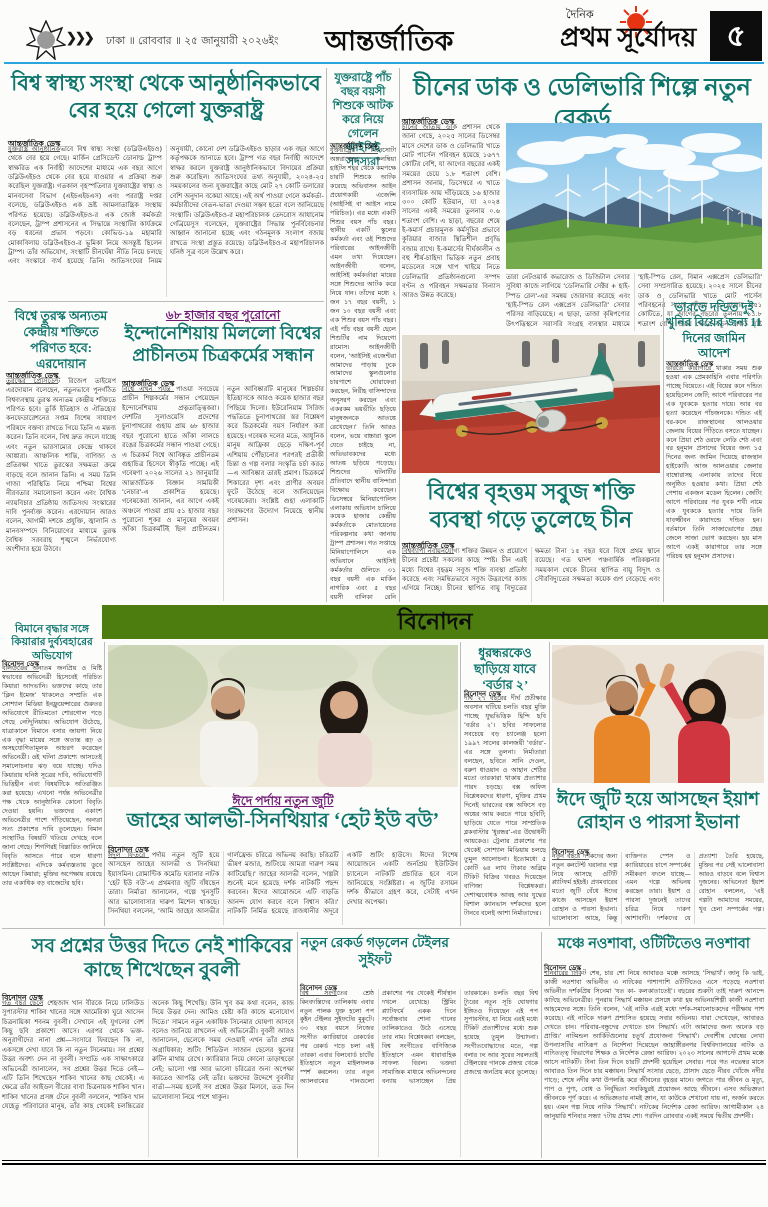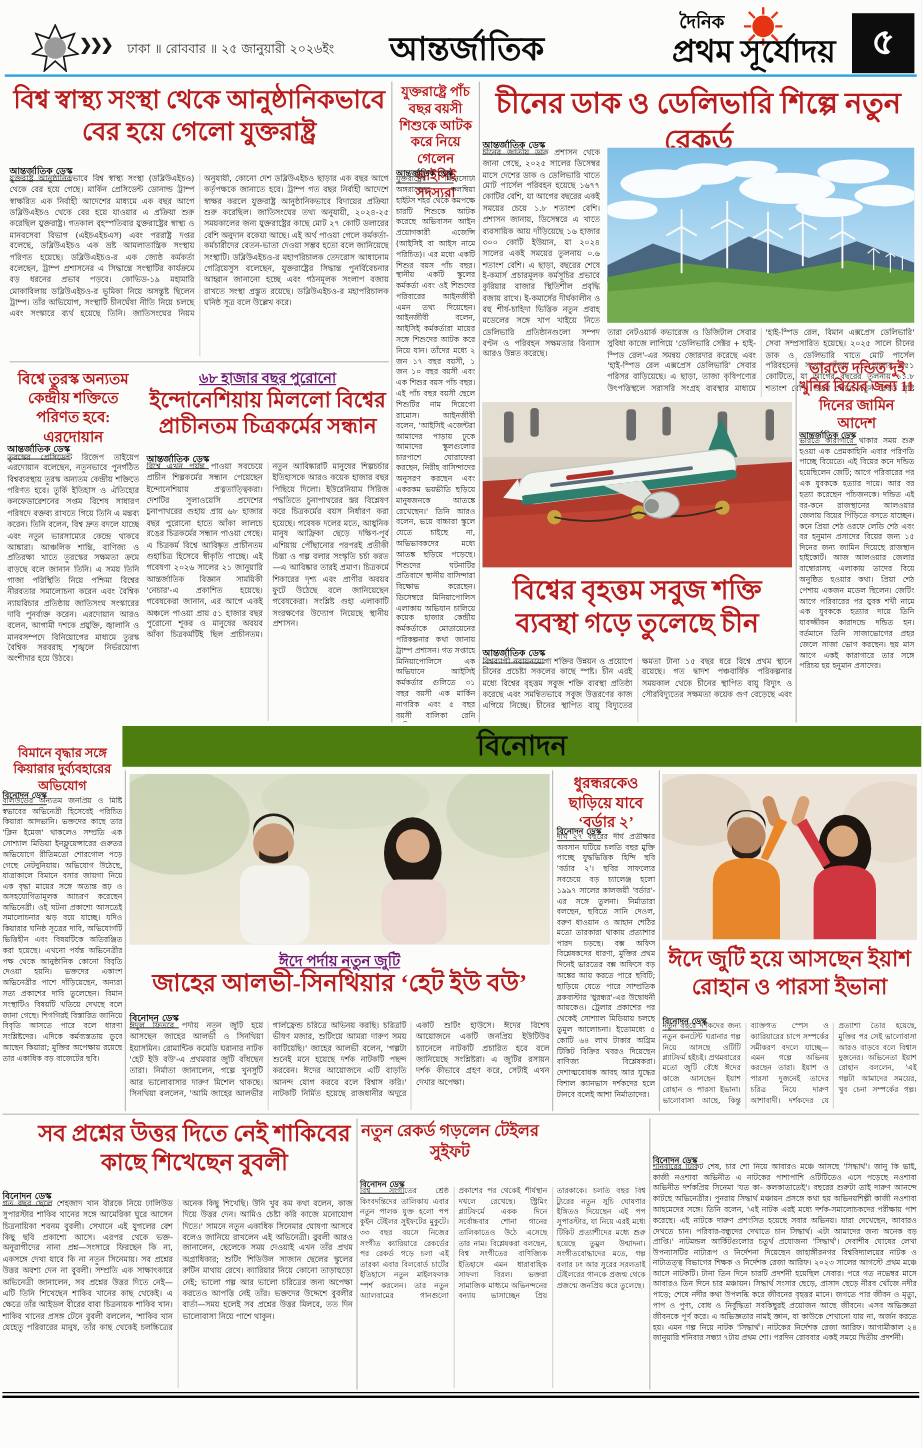--- a/index.html
+++ b/index.html
@@ -1,30 +1,30 @@
 <!DOCTYPE html>
 <html><head>
 <meta charset="utf-8">
 <style>
   html,body{margin:0;padding:0;}
   body{background:#e9e9e9;font-family:"Liberation Serif","DejaVu Serif",serif;}
   #page{position:relative;width:768px;height:1207px;background:#fcfcfa;margin:0 auto;overflow:hidden;}
   .abs{position:absolute;}
-  .hl{font-weight:bold;color:#b91c1c;text-align:center;line-height:1.28;font-family:"Liberation Serif","DejaVu Serif",serif;}
+  .hl{font-weight:bold;color:#0f766e;text-align:center;line-height:1.28;font-family:"Liberation Serif","DejaVu Serif",serif;}
   .kicker{font-weight:bold;color:#701a75;text-align:center;text-decoration:underline;}
   .byline{font-weight:bold;font-size:7.5px;color:#111;border-bottom:1px solid #555;display:inline-block;padding-bottom:1px;margin-bottom:2px;font-family:"DejaVu Sans",sans-serif;}
   .bodytxt{font-size:6.6px;line-height:1.42;text-align:justify;color:#1c1c1c;overflow:hidden;font-family:"DejaVu Sans",sans-serif;word-break:break-word;}
   .cols2{column-count:2;column-gap:8px;column-rule:1px solid #d8d8d8;}
   .cols3{column-count:3;column-gap:8px;column-rule:1px solid #d8d8d8;}
   .vrule{width:1px;background:#bcbcbc;}
   .hrule{height:1px;background:#bcbcbc;}
   .photo{overflow:hidden;background:#ddd;}
   .photo svg{display:block;}
   .masthead-title{font-weight:800;font-size:26px;color:#0a0a0a;letter-spacing:0px;position:relative;z-index:2;line-height:1;}
-  .masthead-small{font-weight:bold;font-size:15px;color:#0a0a0a;position:relative;z-index:2;}
+  .masthead-small{font-weight:normal;font-size:11px;color:#0a0a0a;position:relative;z-index:2;}
   .pagenum{background:#0d0d0d;color:#fff;font-size:30px;font-weight:bold;text-align:center;line-height:50px;}
   .sectbar{background:#4d7c0f;text-align:center;font-weight:bold;font-size:23px;color:#0d0d0d;line-height:34px;}
   .dbl-rule{border-top:1.5px solid #000;border-bottom:2.5px solid #000;height:2px;}
 </style>
 </head>
 <body>
 
 <div id="page">
 
   <div class="abs" style="left:26px;top:20px;width:40px;height:40px;">
@@ -263,20 +263,21 @@
   <div class="abs hrule" style="left:2px;top:928px;width:764px;"></div>
 
   <div class="abs hl" style="left:16px;top:934px;width:292px;font-size:19px;">সব প্রশ্নের উত্তর দিতে নেই শাকিবের কাছে শিখেছেন বুবলী</div>
   <div class="abs" style="left:2px;top:986px;"><span class="byline">বিনোদন ডেস্ক</span></div>
   <div class="abs bodytxt cols2" style="left:2px;top:999px;width:292px;height:158px;">গত বছর ছেলে শেহজাদ খান বীরকে নিয়ে ঢালিউড সুপারস্টার শাকিব খানের সঙ্গে আমেরিকা ঘুরে আসেন চিত্রনায়িকা শবনম বুবলী। সেখানে এই যুগলের বেশ কিছু ছবি প্রকাশ্যে আসে। এরপর থেকে ভক্ত-অনুরাগীদের নানা প্রশ্ন—সংসারে ফিরছেন কি না, একসঙ্গে দেখা যাবে কি না নতুন সিনেমায়। সব প্রশ্নের উত্তর অবশ্য দেন না বুবলী। সম্প্রতি এক সাক্ষাৎকারে অভিনেত্রী জানালেন, সব প্রশ্নের উত্তর দিতে নেই—এটি তিনি শিখেছেন শাকিব খানের কাছ থেকেই। এ ক্ষেত্রে তাঁর আইডল বীরের বাবা চিত্রনায়ক শাকিব খান। শাকিব খানের প্রসঙ্গ টেনে বুবলী বললেন, 'শাকিব খান যেহেতু পরিবারের মানুষ, তাঁর কাছ থেকেই চলচ্চিত্রের অনেক কিছু শিখেছি। উনি খুব কম কথা বলেন, কাজ দিয়ে উত্তর দেন। আমিও চেষ্টা করি কাজে মনোযোগ দিতে।' সামনে নতুন একাধিক সিনেমার ঘোষণা আসবে বলেও জানিয়ে রাখলেন এই অভিনেত্রী। বুবলী আরও জানালেন, ছেলেকে সময় দেওয়াই এখন তাঁর প্রথম অগ্রাধিকার; শুটিং শিডিউল সাজান ছেলের স্কুলের রুটিন মাথায় রেখে। ক্যারিয়ার নিয়ে কোনো তাড়াহুড়ো নেই; ভালো গল্প আর ভালো চরিত্রের জন্য অপেক্ষা করতেও আপত্তি নেই তাঁর। ভক্তদের উদ্দেশে বুবলীর বার্তা—সময় হলেই সব প্রশ্নের উত্তর মিলবে, তত দিন ভালোবাসা নিয়ে পাশে থাকুন।</div>
 
   <div class="abs hl" style="left:300px;top:934px;width:150px;font-size:13.5px;">নতুন রেকর্ড গড়লেন টেইলর সুইফট</div>
   <div class="abs" style="left:300px;top:976px;"><span class="byline" style="font-size:6.8px;">বিনোদন ডেস্ক</span></div>
   <div class="abs bodytxt cols3" style="left:300px;top:989px;width:238px;height:168px;font-size:6.2px;">বিশ্ব সংগীতের শ্রেষ্ঠ কিংবদন্তিদের তালিকায় এবার নতুন পালক যুক্ত হলো পপ কুইন টেইলর সুইফটের মুকুটে। ৩৩ বছর বয়সে নিজের সংগীত ক্যারিয়ারে রেকর্ডের পর রেকর্ড গড়ে চলা এই তারকা এবার বিলবোর্ড চার্টের ইতিহাসে নতুন মাইলফলক স্পর্শ করলেন। তার নতুন অ্যালবামের গানগুলো প্রকাশের পর থেকেই শীর্ষস্থান দখলে রেখেছে। স্ট্রিমিং প্ল্যাটফর্মে একক দিনে সর্বোচ্চবার শোনা গানের তালিকাতেও উঠে এসেছে তার নাম। বিশ্লেষকরা বলছেন, বিশ্ব সংগীতের বাণিজ্যিক ইতিহাসে এমন ধারাবাহিক সাফল্য বিরল। ভক্তরা সামাজিক মাধ্যমে অভিনন্দনের বন্যায় ভাসাচ্ছেন প্রিয় তারকাকে। চলতি বছর বিশ্ব ট্যুরের নতুন সূচি ঘোষণার ইঙ্গিতও দিয়েছেন এই পপ সুপারস্টার, যা নিয়ে এরই মধ্যে টিকিট প্রত্যাশীদের মধ্যে শুরু হয়েছে তুমুল উন্মাদনা। সংগীতবোদ্ধাদের মতে, গল্প বলার ঢং আর সুরের সরলতাই টেইলরের গানকে প্রজন্ম থেকে প্রজন্মে জনপ্রিয় করে তুলেছে।</div>
 
+  <div class="abs hl" style="left:544px;top:934px;width:220px;font-size:14.5px;">মঞ্চে নওশাবা, ওটিটিতেও নওশাবা</div>
   <div class="abs" style="left:544px;top:956px;"><span class="byline" style="font-size:6.8px;">বিনোদন ডেস্ক</span></div>
   <div class="abs bodytxt" style="left:544px;top:969px;width:220px;height:186px;font-size:6.3px;">শনিবারের টিকিট শেষ, চার শো নিয়ে আবারও মঞ্চে আসছে 'সিদ্ধার্থ'। জানু কি ভাই, কাজী নওশাবা অভিনীত এ নাটকের পাশাপাশি ওটিটিতেও এসে পড়েছে নওশাবা অভিনীত দর্শকপ্রিয় সিনেমা 'যত কা- কলকাতাতেই'। বছরের শুরুটা তাই দারুণ আনন্দে কাটছে অভিনেত্রীর। পুনরায় সিদ্ধার্থ মঞ্চায়ন প্রসঙ্গে কথা হয় অভিনয়শিল্পী কাজী নওশাবা আহমেদের সঙ্গে। তিনি বলেন, 'এই নাটক এরই মধ্যে দর্শক-সমালোচকদের পরীক্ষায় পাশ করেছে। এই নাটকে দারুণ প্রশংসিত হয়েছে সবার অভিনয়। যারা দেখেছেন, আবারও দেখতে চান। পরিবার-বন্ধুদের দেখাতে চান সিদ্ধার্থ। এটা আমাদের জন্য অনেক বড় প্রাপ্তি।' নাটমন্ডল আর্কিটগুলোর চতুর্থ প্রযোজনা 'সিদ্ধার্থ'। দেবাশীষ ঘোষের লেখা উপন্যাসটির নাট্যরূপ ও নির্দেশনা দিয়েছেন জাহাঙ্গীরনগর বিশ্ববিদ্যালয়ের নাটক ও নাট্যতত্ত্ব বিভাগের শিক্ষক ও নির্দেশক রেজা আরিফ। ২০২৩ সালের আগস্টে প্রথম মঞ্চে আসে নাটকটি। টানা তিন দিনে চারটি প্রদর্শনী হয়েছিল সেবার। পরে গত নভেম্বর মাসে আবারও তিন দিনে চার মঞ্চায়ন। সিদ্ধার্থ সংসার ছেড়ে, প্রাসাদ ছেড়ে নীরব খোঁজে নদীর পাড়ে; শেষে নদীর কথা উপলব্ধি করে জীবনের বৃহত্তর মানে। জগতে পার জীবন ও মৃত্যু, পাপ ও পুণ্য, বোধ ও নির্বুদ্ধিতা সবকিছুরই প্রয়োজন আছে জীবনে। এসব অভিজ্ঞতা জীবনকে পূর্ণ করে। এ অভিজ্ঞতার নামই জ্ঞান, যা কাউকে শেখানো যায় না, অর্জন করতে হয়। এমন গল্প নিয়ে নাটক 'সিদ্ধার্থ'। নাটকের নির্দেশক রেজা আরিফ। আগামীকাল ২৪ জানুয়ারি শনিবার সন্ধ্যা ৭টায় প্রথম শো। পরদিন রোববার একই সময়ে দ্বিতীয় প্রদর্শনী।</div>
 
   <div class="abs vrule" style="left:297px;top:932px;height:226px;"></div>
   <div class="abs vrule" style="left:541px;top:932px;height:226px;"></div>
 
   <div class="abs dbl-rule" style="left:2px;top:1160px;width:764px;"></div>
 
 </div>
 

